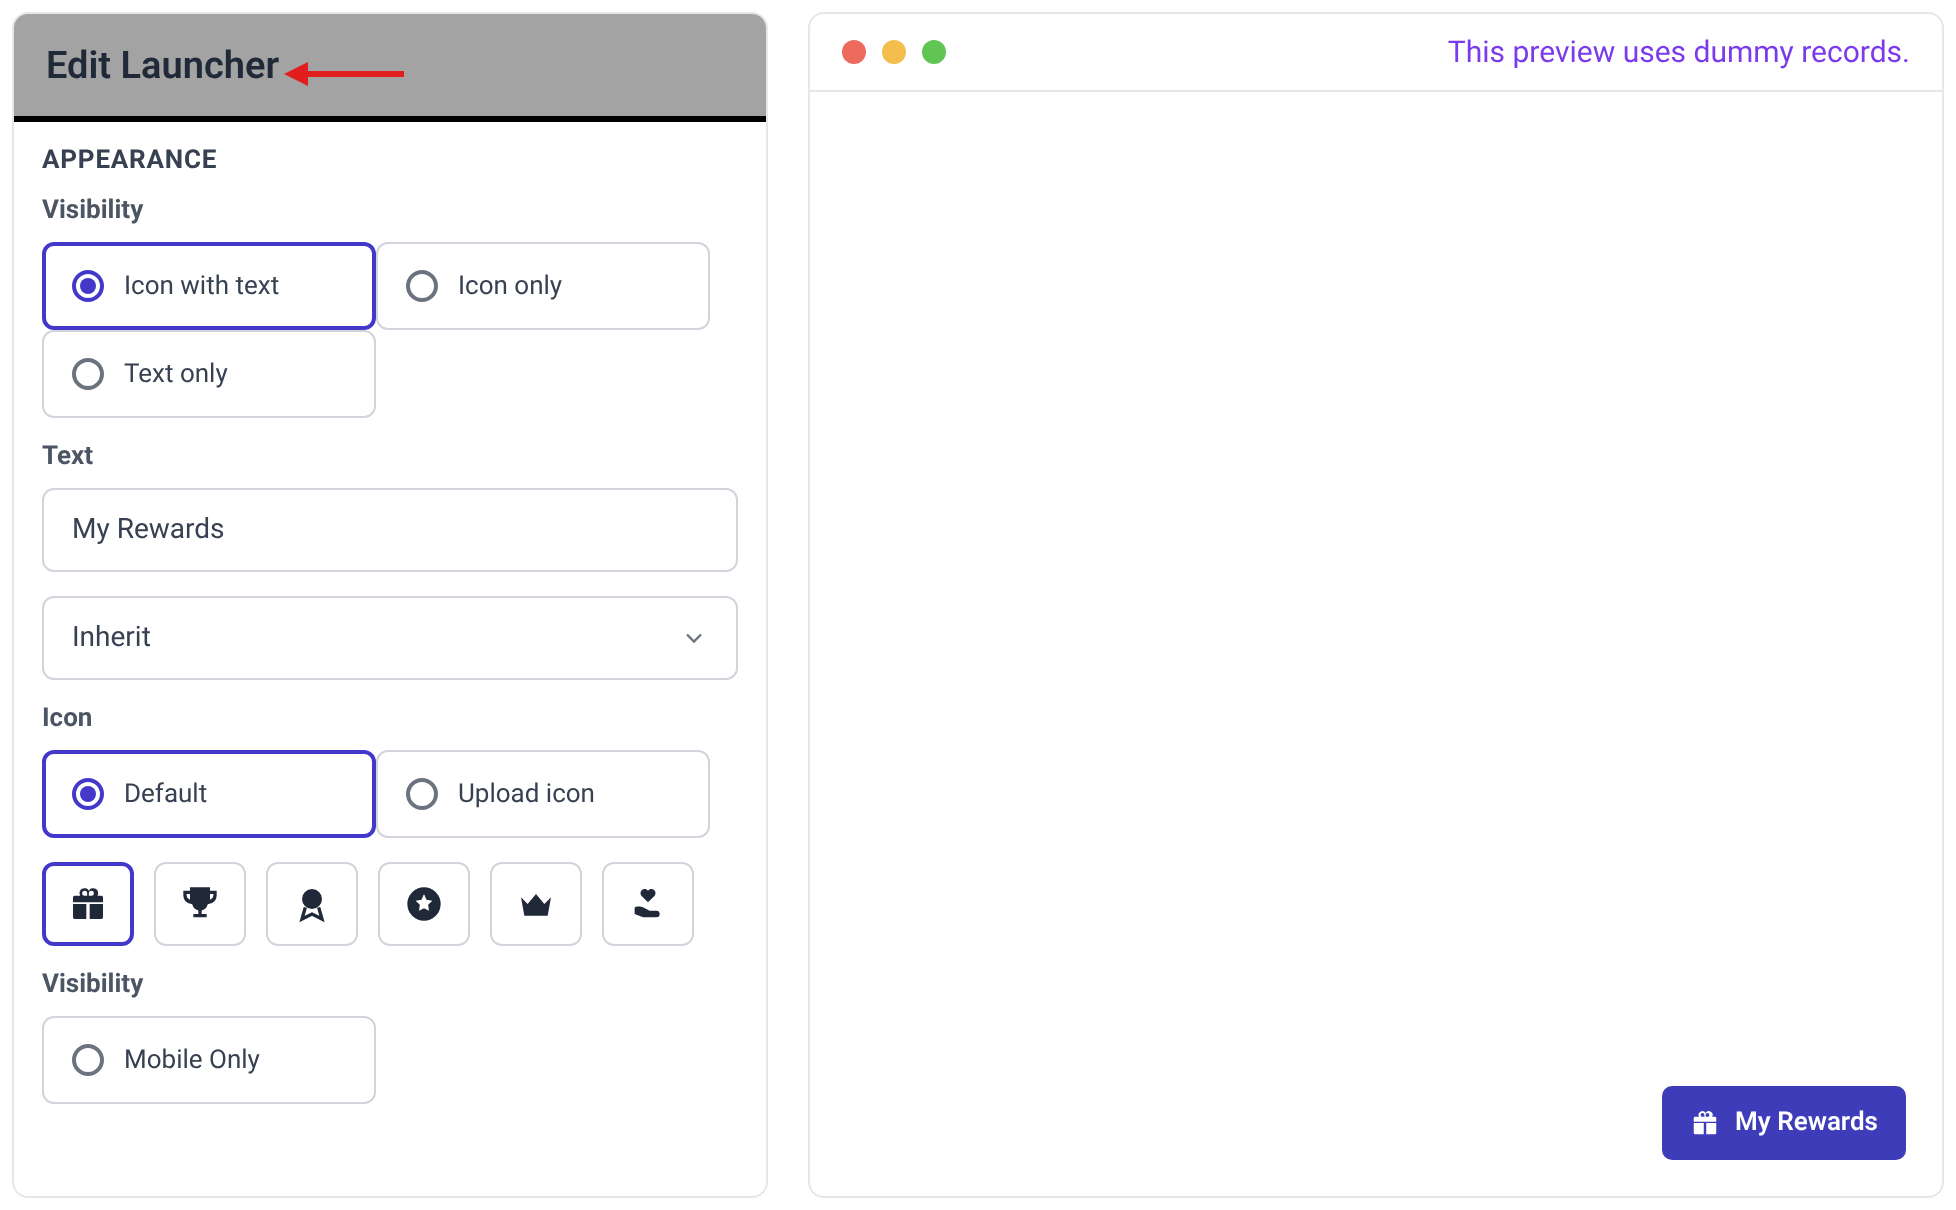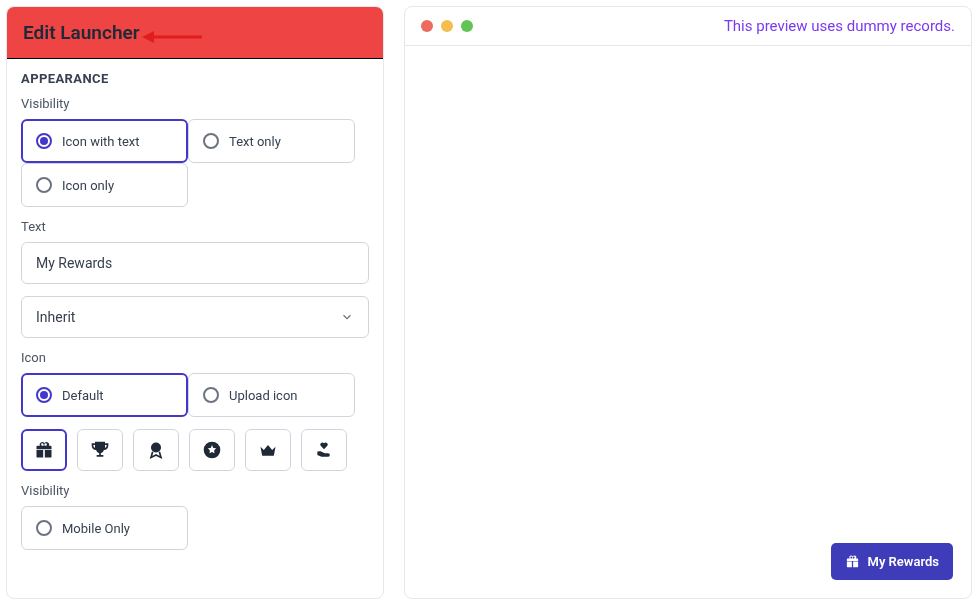--- a/index.html
+++ b/index.html
@@ -1,27 +1,27 @@
 <!DOCTYPE html>
 <html><head>
   <meta charset="utf-8">
   <style>
     * { box-sizing: border-box; margin: 0; padding: 0; font-family: -apple-system, BlinkMacSystemFont, "Segoe UI", Roboto, sans-serif; }
     body { background: #fff; padding: 6px; display: flex; gap: 20px; width: 978px; height: 605px; }
     .panel-left { width: 378px; border: 1px solid #e5e7eb; border-radius: 8px; overflow: hidden; display: flex; flex-direction: column; }
     .panel-right { flex: 1; border: 1px solid #e5e7eb; border-radius: 8px; position: relative; overflow: hidden; }
-    .panel-header { background: #ef4444; border-bottom: 1px solid #000000; padding: 14px 16px; position: relative; }
+    .panel-header { background: #a3a3a3; border-bottom: 3px solid #000000; padding: 14px 16px; position: relative; }
     .panel-title { font-size: 19px; font-weight: 600; color: #1f2937; }
     .arrow-red { position: absolute; pointer-events: none; }
     .arrow-red.top { top: 22px; left: 135px; }
     .scroll-area { flex: 1; overflow-y: auto; padding: 12px 14px 14px 14px; position: relative; }
     .scroll-area::-webkit-scrollbar { width: 8px; }
     .scroll-area::-webkit-scrollbar-thumb { background: #cbd5e1; border-radius: 4px; }
     .section-head { font-size: 13px; font-weight: 700; color: #374151; letter-spacing: 0.4px; margin-bottom: 10px; }
-    .field-label { font-size: 13px; font-weight: 400; color: #4b5563; margin-bottom: 8px; margin-top: 6px; }
+    .field-label { font-size: 13px; font-weight: 700; color: #4b5563; margin-bottom: 8px; margin-top: 6px; }
     .radio-row { display: flex; flex-wrap: wrap; margin-bottom: 12px; }
     .radio-card { border: 1px solid #d1d5db; border-radius: 6px; padding: 13px 14px; display: flex; align-items: center; gap: 10px; cursor: pointer; font-size: 13px; color: #374151; min-width: 160px; flex: 0 0 calc(50% - 7px); }
     .radio-card.selected { border: 2px solid #4338ca; padding: 12px 13px; }
     .radio-circle { width: 16px; height: 16px; border-radius: 50%; border: 2px solid #6b7280; display: inline-flex; align-items: center; justify-content: center; flex-shrink: 0; }
     .radio-card.selected .radio-circle { border-color: #4338ca; }
     .radio-circle .dot { width: 8px; height: 8px; border-radius: 50%; background: #4338ca; display: none; }
     .radio-card.selected .radio-circle .dot { display: block; }
     .text-input { width: 100%; border: 1px solid #d1d5db; border-radius: 6px; padding: 12px 14px; font-size: 14px; color: #374151; margin-bottom: 12px; }
     .select-wrap { position: relative; margin-bottom: 12px; }
     .select-box { width: 100%; border: 1px solid #d1d5db; border-radius: 6px; padding: 12px 14px; font-size: 14px; color: #374151; cursor: pointer; display: flex; justify-content: space-between; align-items: center; }
@@ -57,25 +57,25 @@
     <div class="field-label">Visibility</div>
     <div class="radio-row">
       <div class="radio-card selected">
         <span class="radio-circle">
             <span class="dot"></span>
           </span>
         <span>Icon with text</span>
       </div>
       <div class="radio-card">
         <span class="radio-circle"></span>
-        <span>Text only</span>
+        <span>Icon only</span>
       </div>
       <div class="radio-card">
         <span class="radio-circle"></span>
-        <span>Icon only</span>
+        <span>Text only</span>
       </div>
     </div>
 
     <div class="field-label">Text</div>
     <input type="text" class="text-input" value="My Rewards" style="">
 
     <div class="select-wrap">
       <div class="select-box">
         <span>Inherit</span>
         <svg class="chevron" viewBox="0 0 24 24" fill="none" stroke="#6b7280" stroke-width="2">

